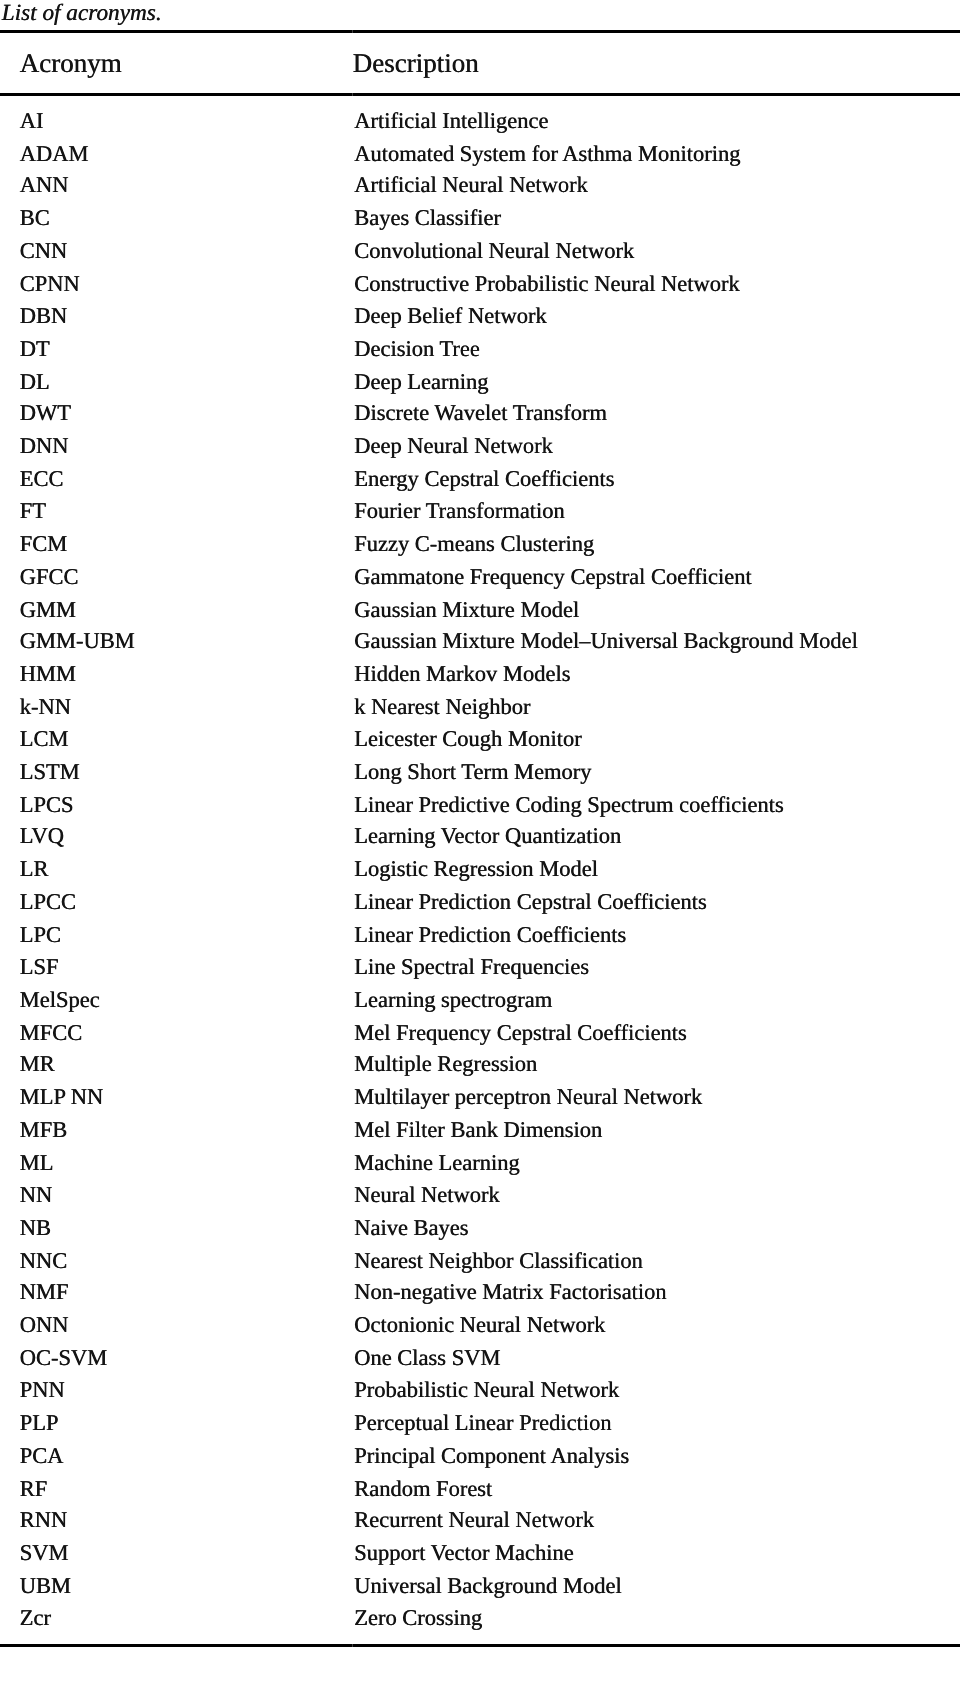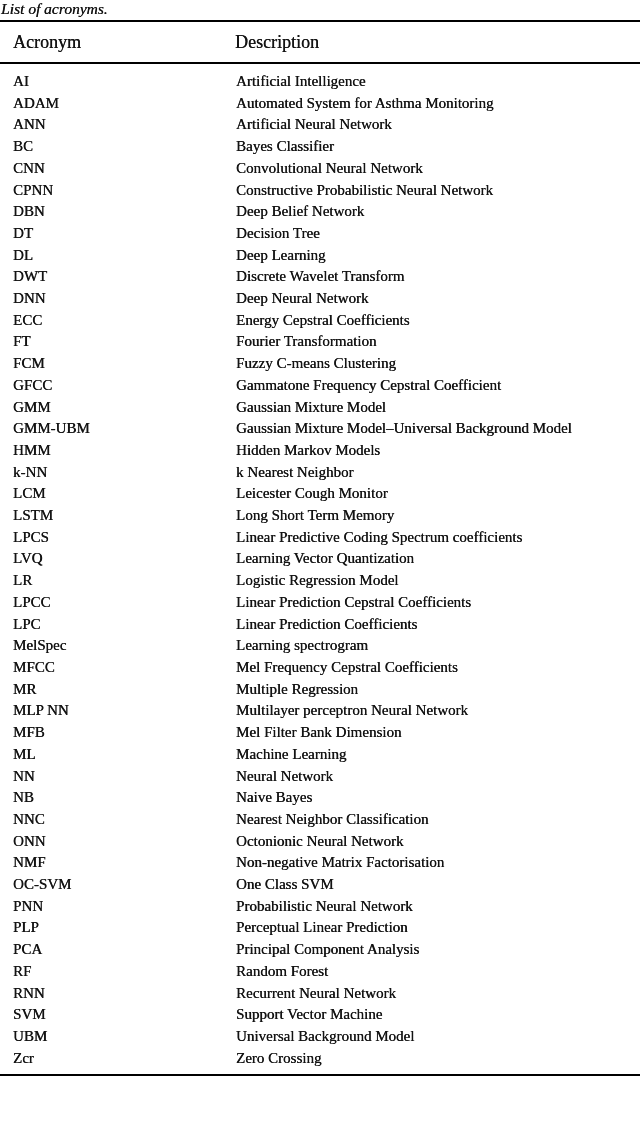--- a/index.html
+++ b/index.html
@@ -168,20 +168,24 @@
         </tr>
         <tr>
           <td class="acronym-cell">LPCC</td>
           <td class="description-cell">Linear Prediction Cepstral Coefficients</td>
         </tr>
         <tr>
           <td class="acronym-cell">LPC</td>
           <td class="description-cell">Linear Prediction Coefficients</td>
         </tr>
         <tr>
+          <td class="acronym-cell">LSF</td>
+          <td class="description-cell">Line Spectral Frequencies</td>
+        </tr>
+        <tr>
           <td class="acronym-cell">MelSpec</td>
           <td class="description-cell">Learning spectrogram</td>
         </tr>
         <tr>
           <td class="acronym-cell">MFCC</td>
           <td class="description-cell">Mel Frequency Cepstral Coefficients</td>
         </tr>
         <tr>
           <td class="acronym-cell">MR</td>
           <td class="description-cell">Multiple Regression</td>
@@ -204,26 +208,26 @@
         </tr>
         <tr>
           <td class="acronym-cell">NB</td>
           <td class="description-cell">Naive Bayes</td>
         </tr>
         <tr>
           <td class="acronym-cell">NNC</td>
           <td class="description-cell">Nearest Neighbor Classification</td>
         </tr>
         <tr>
+          <td class="acronym-cell">NMF</td>
+          <td class="description-cell">Non-negative Matrix Factorisation</td>
+        </tr>
+        <tr>
           <td class="acronym-cell">ONN</td>
           <td class="description-cell">Octonionic Neural Network</td>
-        </tr>
-        <tr>
-          <td class="acronym-cell">NMF</td>
-          <td class="description-cell">Non-negative Matrix Factorisation</td>
         </tr>
         <tr>
           <td class="acronym-cell">OC-SVM</td>
           <td class="description-cell">One Class SVM</td>
         </tr>
         <tr>
           <td class="acronym-cell">PNN</td>
           <td class="description-cell">Probabilistic Neural Network</td>
         </tr>
         <tr>

